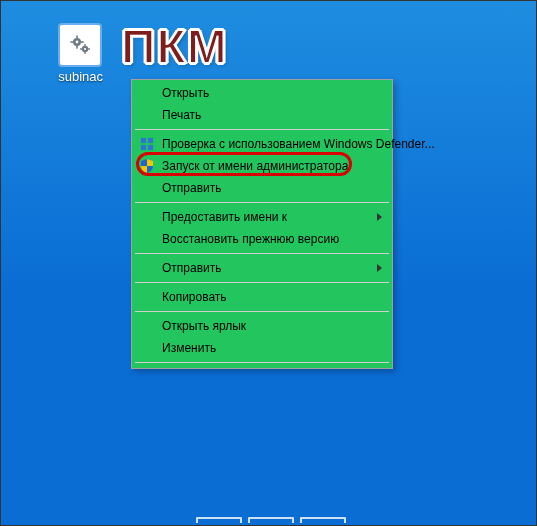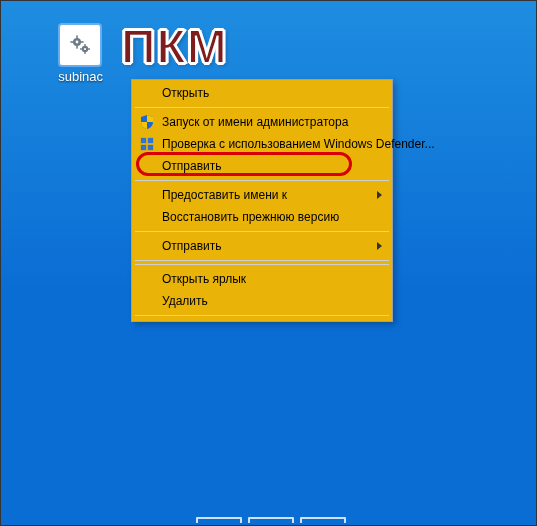--- a/index.html
+++ b/index.html
@@ -46,21 +46,21 @@
     color: #7f1d1d;
     -webkit-text-stroke: 2px #fff;
     text-shadow: 0 2px 0 #fff, 2px 0 0 #fff, -2px 0 0 #fff, 0 -2px 0 #fff, 2px 2px 4px rgba(0,0,0,.3);
     letter-spacing: 1px;
   }
   
   .context-menu {
     position: absolute;
     left: 130px; top: 78px;
     width: 262px;
-    background: #eab308;
+    background: #22c55e;
     border: 1px solid #a0a0a0;
     box-shadow: 3px 3px 6px rgba(0,0,0,.25);
     padding: 2px;
   }
   .menu-item {
     display: flex; align-items: center;
     height: 22px;
     padding: 0 30px 0 28px;
     color: #000;
     position: relative;
@@ -129,45 +129,48 @@
   <div class="label">subinac</div>
 </div>
 
 <div class="annot">ПКМ</div>
 
 <div class="context-menu">
 
   <div class="menu-item">
     <span>Открыть</span>
   </div>
-
-  <div class="sep"></div>
-
-  <div class="menu-item">
-    <span class="mi-icon">
-      <svg viewBox="0 0 16 16" width="16" height="16">
-        <path d="M8 1 L14 3 V8 C14 11.5 11.3 14.3 8 15 C4.7 14.3 2 11.5 2 8 V3 Z" fill="#1e66d0"></path>
-        <path d="M8 1 L14 3 V8 H8 Z" fill="#f7c600"></path>
-        <path d="M8 8 H2 V8 C2 11.5 4.7 14.3 8 15 Z" fill="#f7c600"></path>
-      </svg>
-    </span>
-    <span>Запуск от имени администратора</span>
-  </div>
+  <div class="menu-item">
+    <span>Печать</span>
+  </div>
+
+  <div class="sep"></div>
+
   <div class="menu-item">
     <span class="mi-icon">
       <svg viewBox="0 0 16 16" width="14" height="14">
         <rect x="1" y="1" width="6" height="6" fill="#2f74d0"></rect>
         <rect x="9" y="1" width="6" height="6" fill="#2f74d0"></rect>
         <rect x="1" y="9" width="6" height="6" fill="#2f74d0"></rect>
         <rect x="9" y="9" width="6" height="6" fill="#2f74d0"></rect>
       </svg>
     </span>
     <span>Проверка с использованием Windows Defender...</span>
   </div>
   <div class="menu-item">
+    <span class="mi-icon">
+      <svg viewBox="0 0 16 16" width="16" height="16">
+        <path d="M8 1 L14 3 V8 C14 11.5 11.3 14.3 8 15 C4.7 14.3 2 11.5 2 8 V3 Z" fill="#1e66d0"></path>
+        <path d="M8 1 L14 3 V8 H8 Z" fill="#f7c600"></path>
+        <path d="M8 8 H2 V8 C2 11.5 4.7 14.3 8 15 Z" fill="#f7c600"></path>
+      </svg>
+    </span>
+    <span>Запуск от имени администратора</span>
+  </div>
+  <div class="menu-item">
     <span>Отправить</span>
   </div>
 
   <div class="sep"></div>
 
   <div class="menu-item">
     <span>Предоставить имени к</span>
     <span class="submenu"></span>
   </div>
   <div class="menu-item">
@@ -176,28 +179,31 @@
 
   <div class="sep"></div>
 
   <div class="menu-item">
     <span>Отправить</span>
     <span class="submenu"></span>
   </div>
 
   <div class="sep"></div>
 
+  <div class="menu-item">
+    <span>Копировать</span>
+  </div>
 
   <div class="sep"></div>
 
   <div class="menu-item">
     <span>Открыть ярлык</span>
   </div>
   <div class="menu-item">
-    <span>Удалить</span>
+    <span>Изменить</span>
   </div>
 
   <div class="sep"></div>
 
 
 </div>
 
 <div class="highlight" style="left:135px; top:151px; width:216px; height:24px;"></div>
 
 <div class="taskbar-bits">

